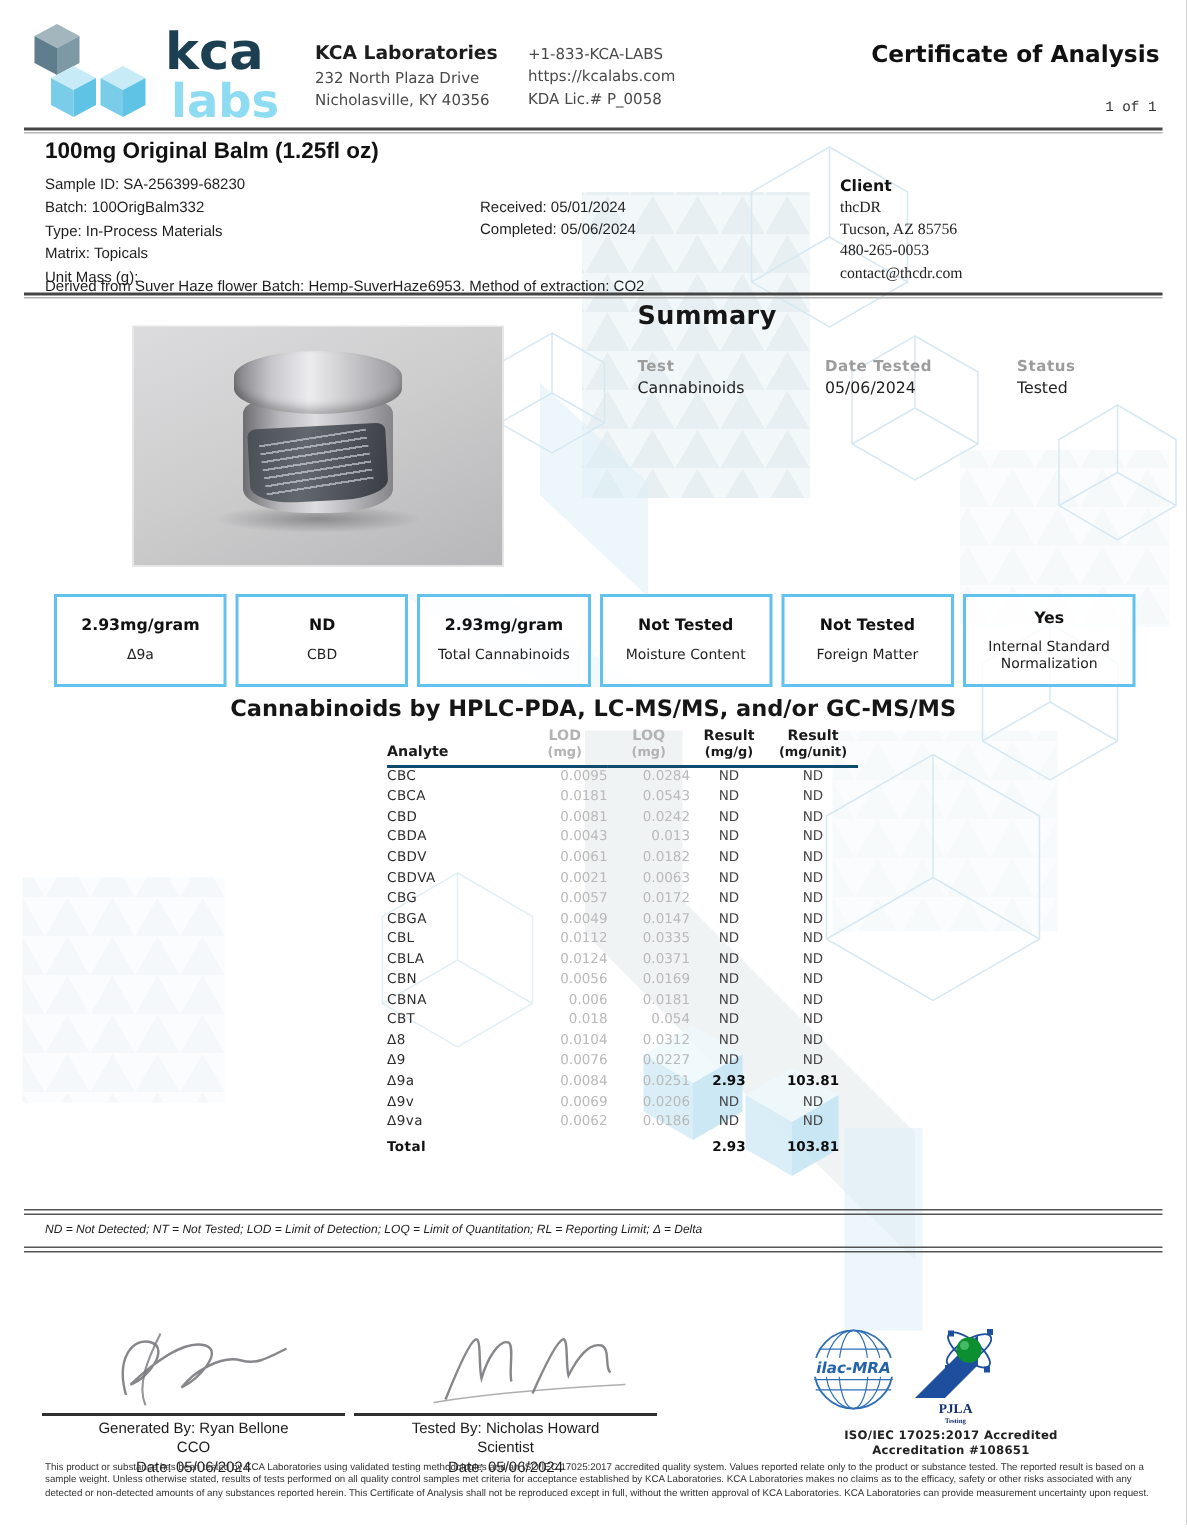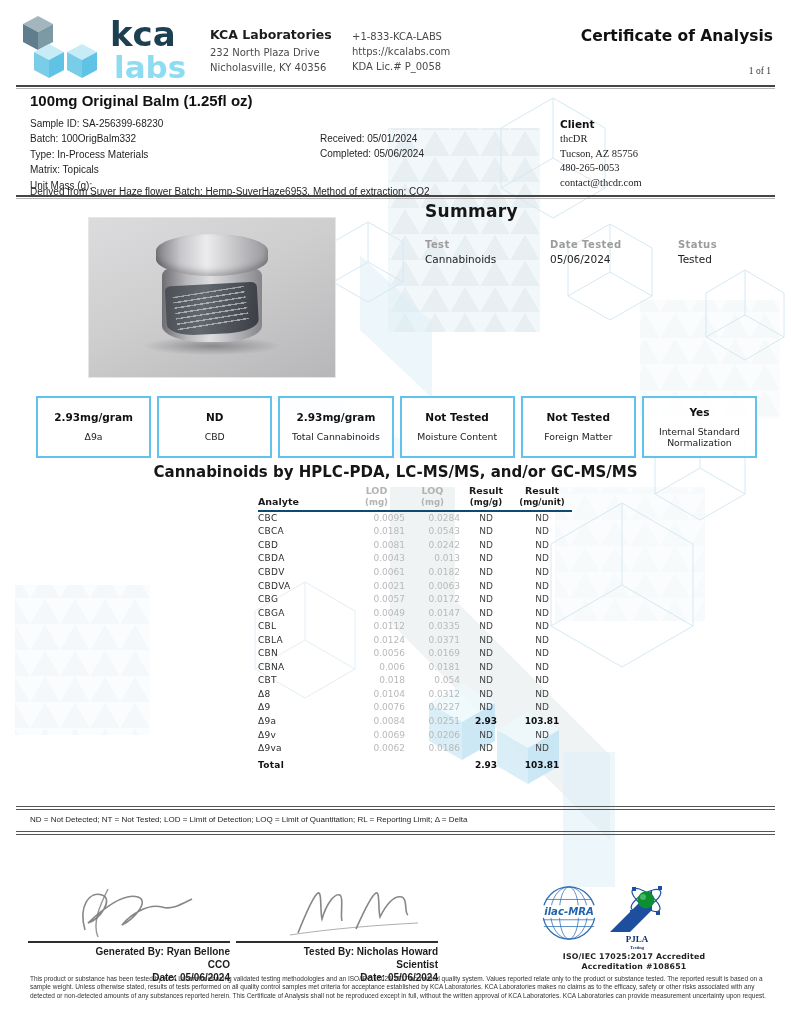--- a/index.html
+++ b/index.html
@@ -5,21 +5,21 @@
   * { margin:0; padding:0; box-sizing:border-box; }
   body { background:#888; font-family:"Liberation Sans", sans-serif; }
   #page { position:relative; width:791px; height:1024px; background:#fff; margin:0 auto; overflow:hidden; }
   .abs { position:absolute; }
 
   
   .logo-kca-text { font-family:"DejaVu Sans", sans-serif; font-weight:bold; }
   .company-name { font-family:"DejaVu Sans", sans-serif; font-weight:bold; font-size:12.5px; color:#1d1d1d; margin-bottom:3px; }
   .company-line, .contact-line { font-family:"DejaVu Sans", sans-serif; font-size:10px; color:#4a4a4a; line-height:15px; }
   .coa-title { font-family:"DejaVu Sans", sans-serif; font-weight:bold; font-size:15.5px; color:#111; }
-  .page-num { font-family:Liberation Serif, serif; font-size:9.5px; color:#333; }
+  .page-num { font-family:Liberation Mono, monospace; font-size:9.5px; color:#333; }
 
   .rule-thick { left:16px; width:759px; height:4px; border-top:2px solid #454545; border-bottom:1px solid #b5b5b5; }
   .rule-double { left:16px; width:759px; height:4px; border-top:1.5px solid #555; border-bottom:1.5px solid #555; }
 
   
   .sample-title { font-size:15px; font-weight:bold; color:#111; }
   .info-line { font-size:10px; line-height:15.4px; color:#1f1f1f; }
   .client-label { font-family:"DejaVu Sans", sans-serif; font-size:10.5px; font-weight:bold; color:#111; margin-bottom:2px; }
   .client-line { font-family:"Liberation Serif", serif; font-size:10.5px; line-height:14.5px; color:#222; }
 
@@ -52,24 +52,24 @@
   .h-black { color:#1a1a1a; } .h-gray { color:#b3b3b3; }
   th.ca { text-align:left; } th.num { text-align:center; }
   table.cannab td { height:13.55px; padding:0; vertical-align:middle; }
   td.c-analyte { text-align:left; color:#2d2d2d; letter-spacing:.3px; }
   td.c-lod, td.c-loq { text-align:right; color:#b9b9b9; }
   td.c-res { text-align:center; color:#454545; }
   td.c-res.hit { color:#0e0e0e; font-weight:bold; }
   tr.total-row td { padding-top:5px; font-weight:bold; color:#111; }
 
   
-  .footnote { left:30px; top:815px; font-size:8px; color:#1e1e1e; }
-
-  
-  .sig-block { width:202px; text-align:right;font-weight:bold; }
+  .footnote { left:30px; top:815px; font-size:8px; color:#1e1e1e;font-style:italic; }
+
+  
+  .sig-block { width:202px; text-align:center; }
   .sig-img { height:52px; }
   .sig-line { border-top:2px solid #2e2e2e; margin-bottom:2px; }
   .sig-text { font-size:10px; line-height:13px; color:#1c1c1c; }
 
   
   .accred { left:540px; top:884px; width:188px; text-align:center; }
   .accred-logos { display:flex; justify-content:flex-start; align-items:flex-start; gap:8px; height:64px; }
   .accred-line { font-family:"DejaVu Sans", sans-serif; font-size:7.8px; font-weight:bold; color:#222; line-height:10px; letter-spacing:.2px; }
 
   

